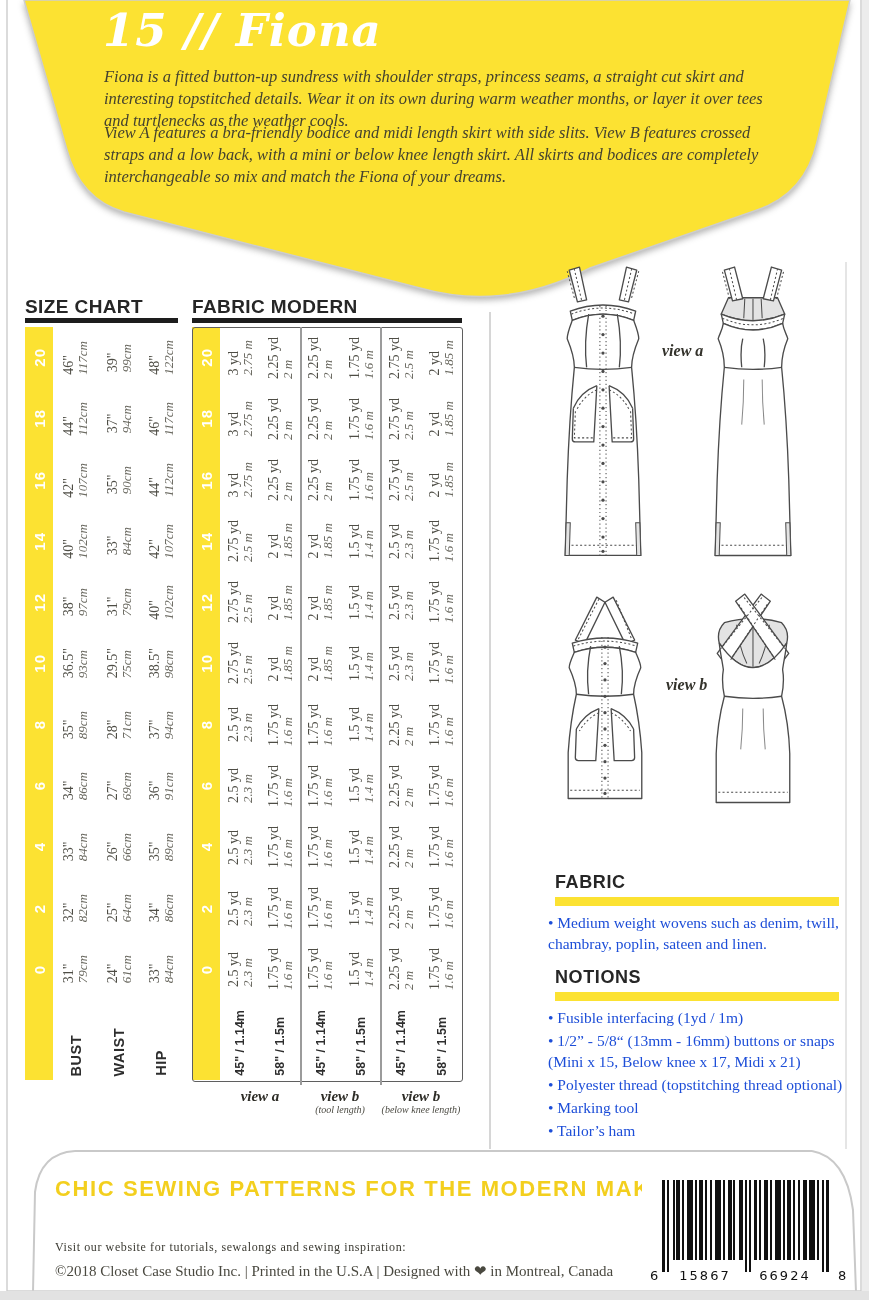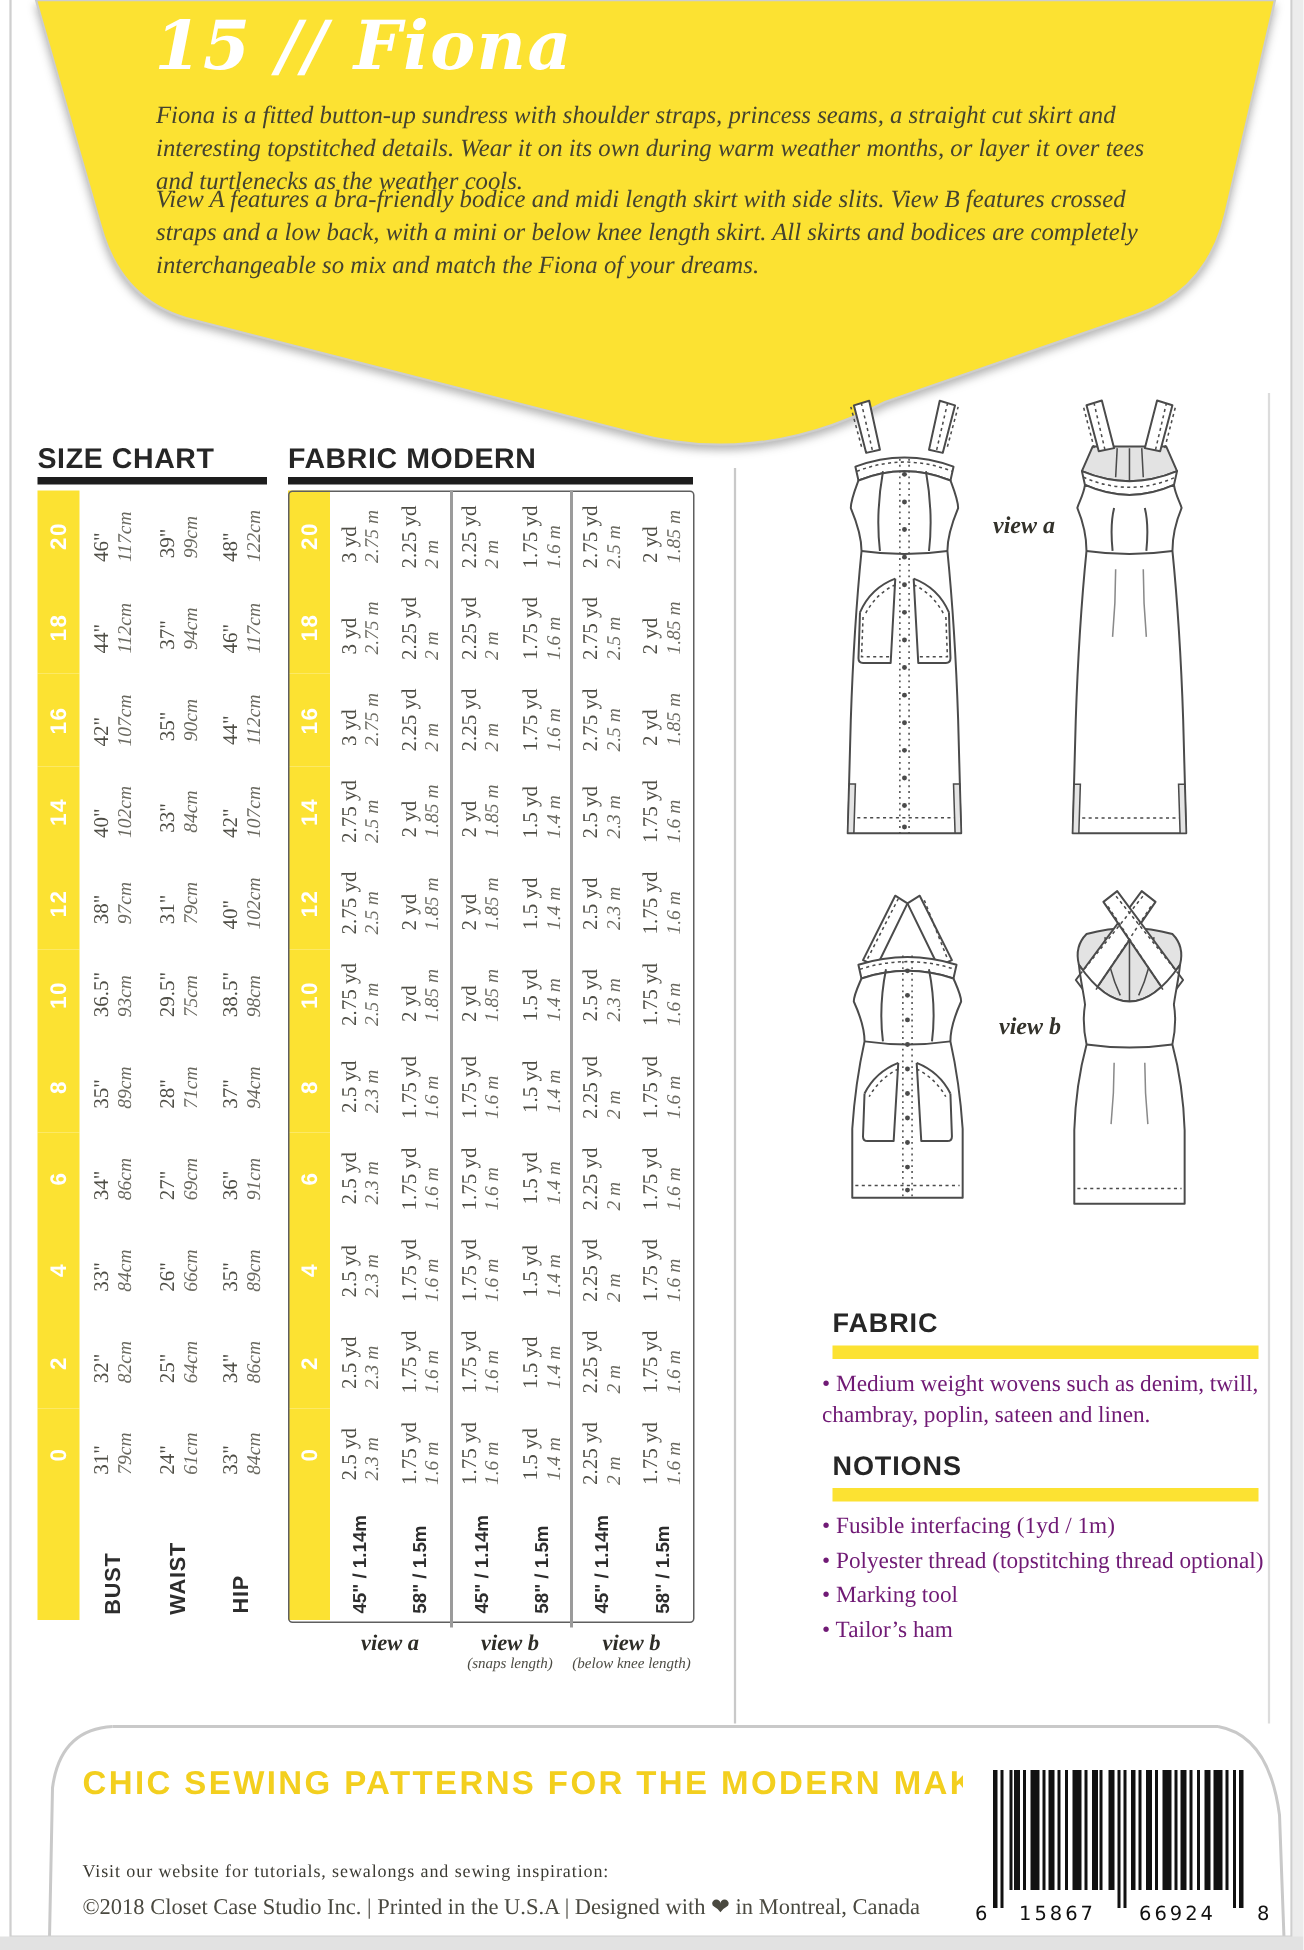--- a/index.html
+++ b/index.html
@@ -43,21 +43,21 @@
   .grp-div{position:absolute;top:327px;height:758px;width:2px;background:#9b9b9b;}
   .view-label-box{position:absolute;top:1088px;width:80px;text-align:center;}
   .view-label{font-weight:bold;font-style:italic;font-size:15px;color:#2e2d27;}
   .view-sub{font-style:italic;font-size:10px;color:#4c4b43;line-height:1;}
   
   .dress{position:absolute;}
   .view-tag{position:absolute;font-weight:bold;font-style:italic;font-size:16px;color:#33322b;}
   .sec-title{position:absolute;font-family:"Liberation Sans",sans-serif;font-weight:bold;
      font-size:18px;letter-spacing:.6px;color:#262626;}
   .sec-bar{position:absolute;height:9px;background:#fce232;width:284px;left:555px;}
-  .bullets{position:absolute;left:548px;width:302px;font-size:15.5px;line-height:1.35;color:#701a75;}
+  .bullets{position:absolute;left:548px;width:302px;font-size:15.5px;line-height:1.35;color:#1d4ed8;}
   .bullets div{margin-bottom:2px;}
   .bullets div::before{content:"•  ";}
   
   .foot-tag{position:absolute;left:55px;top:1176px;font-family:"Liberation Sans",sans-serif;
      font-weight:bold;font-size:22px;letter-spacing:1.6px;color:#f3cf1e;}
   .foot-visit{position:absolute;left:55px;top:1204px;font-size:12px;color:#3b3a32;letter-spacing:.6px;margin-top:36px;}
   .foot-url{position:absolute;left:55px;top:1229px;font-size:17px;font-weight:bold;color:#2e2d27;letter-spacing:1.2px;}
   .foot-copy{position:absolute;left:55px;top:1262px;font-size:15px;color:#4a4940;}
   .barcode{position:absolute;left:642px;top:1174px;}
 </style>
@@ -773,21 +773,21 @@
     </div>
   <div class="yardage-border"></div>
   <div class="grp-div" style="left:300px;"></div>
   <div class="grp-div" style="left:380px;"></div>
 
   <div class="view-label-box" style="left:220px;">
     <div class="view-label">view a</div>
   </div>
   <div class="view-label-box" style="left:300px;">
     <div class="view-label">view b</div>
-    <div class="view-sub">(snaps length)</div>
+    <div class="view-sub">(tool length)</div>
   </div>
   <div class="view-label-box" style="left:381px;">
     <div class="view-label">view b</div>
     <div class="view-sub">(below knee length)</div>
   </div>
 
   <svg class="dress" style="left:558px;top:265px;" width="92" height="312" viewBox="0 0 90 305">
     <g stroke="#4b4b4b" stroke-width="1.3" fill="#fff" stroke-linejoin="round">
       <path d="M19,36 L11,5 L21,2 L28,34 Z"></path>
         <path d="M69,36 L77,5 L67,2 L60,34 Z"></path>
@@ -916,20 +916,21 @@
   <div class="sec-title" style="left:555px;top:872px;">FABRIC</div>
   <div class="sec-bar" style="top:897px;"></div>
   <div id="fabric-bullets" class="bullets" style="top:913px;">
       <div>Medium weight wovens such as denim, twill, chambray, poplin, sateen and linen.</div>
     </div>
 
   <div class="sec-title" style="left:555px;top:967px;">NOTIONS</div>
   <div class="sec-bar" style="top:992px;"></div>
   <div id="notions-bullets" class="bullets" style="top:1008px;">
       <div>Fusible interfacing  (1yd / 1m)</div>
+      <div>1/2” - 5/8“ (13mm - 16mm) buttons or snaps (Mini x 15, Below knee x 17, Midi x 21)</div>
       <div>Polyester thread (topstitching thread optional)</div>
       <div>Marking tool</div>
       <div>Tailor’s ham</div>
     </div>
 
   <div class="foot-tag">CHIC SEWING PATTERNS FOR THE MODERN MAKER.</div>
   <div class="foot-visit">Visit our website for tutorials, sewalongs and sewing inspiration:</div>
   <div class="foot-copy">©2018 Closet Case Studio Inc.  |  Printed in the U.S.A  |  Designed with ❤ in Montreal, Canada</div>
 
   <svg class="barcode" width="210" height="112" viewBox="0 0 210 112">

